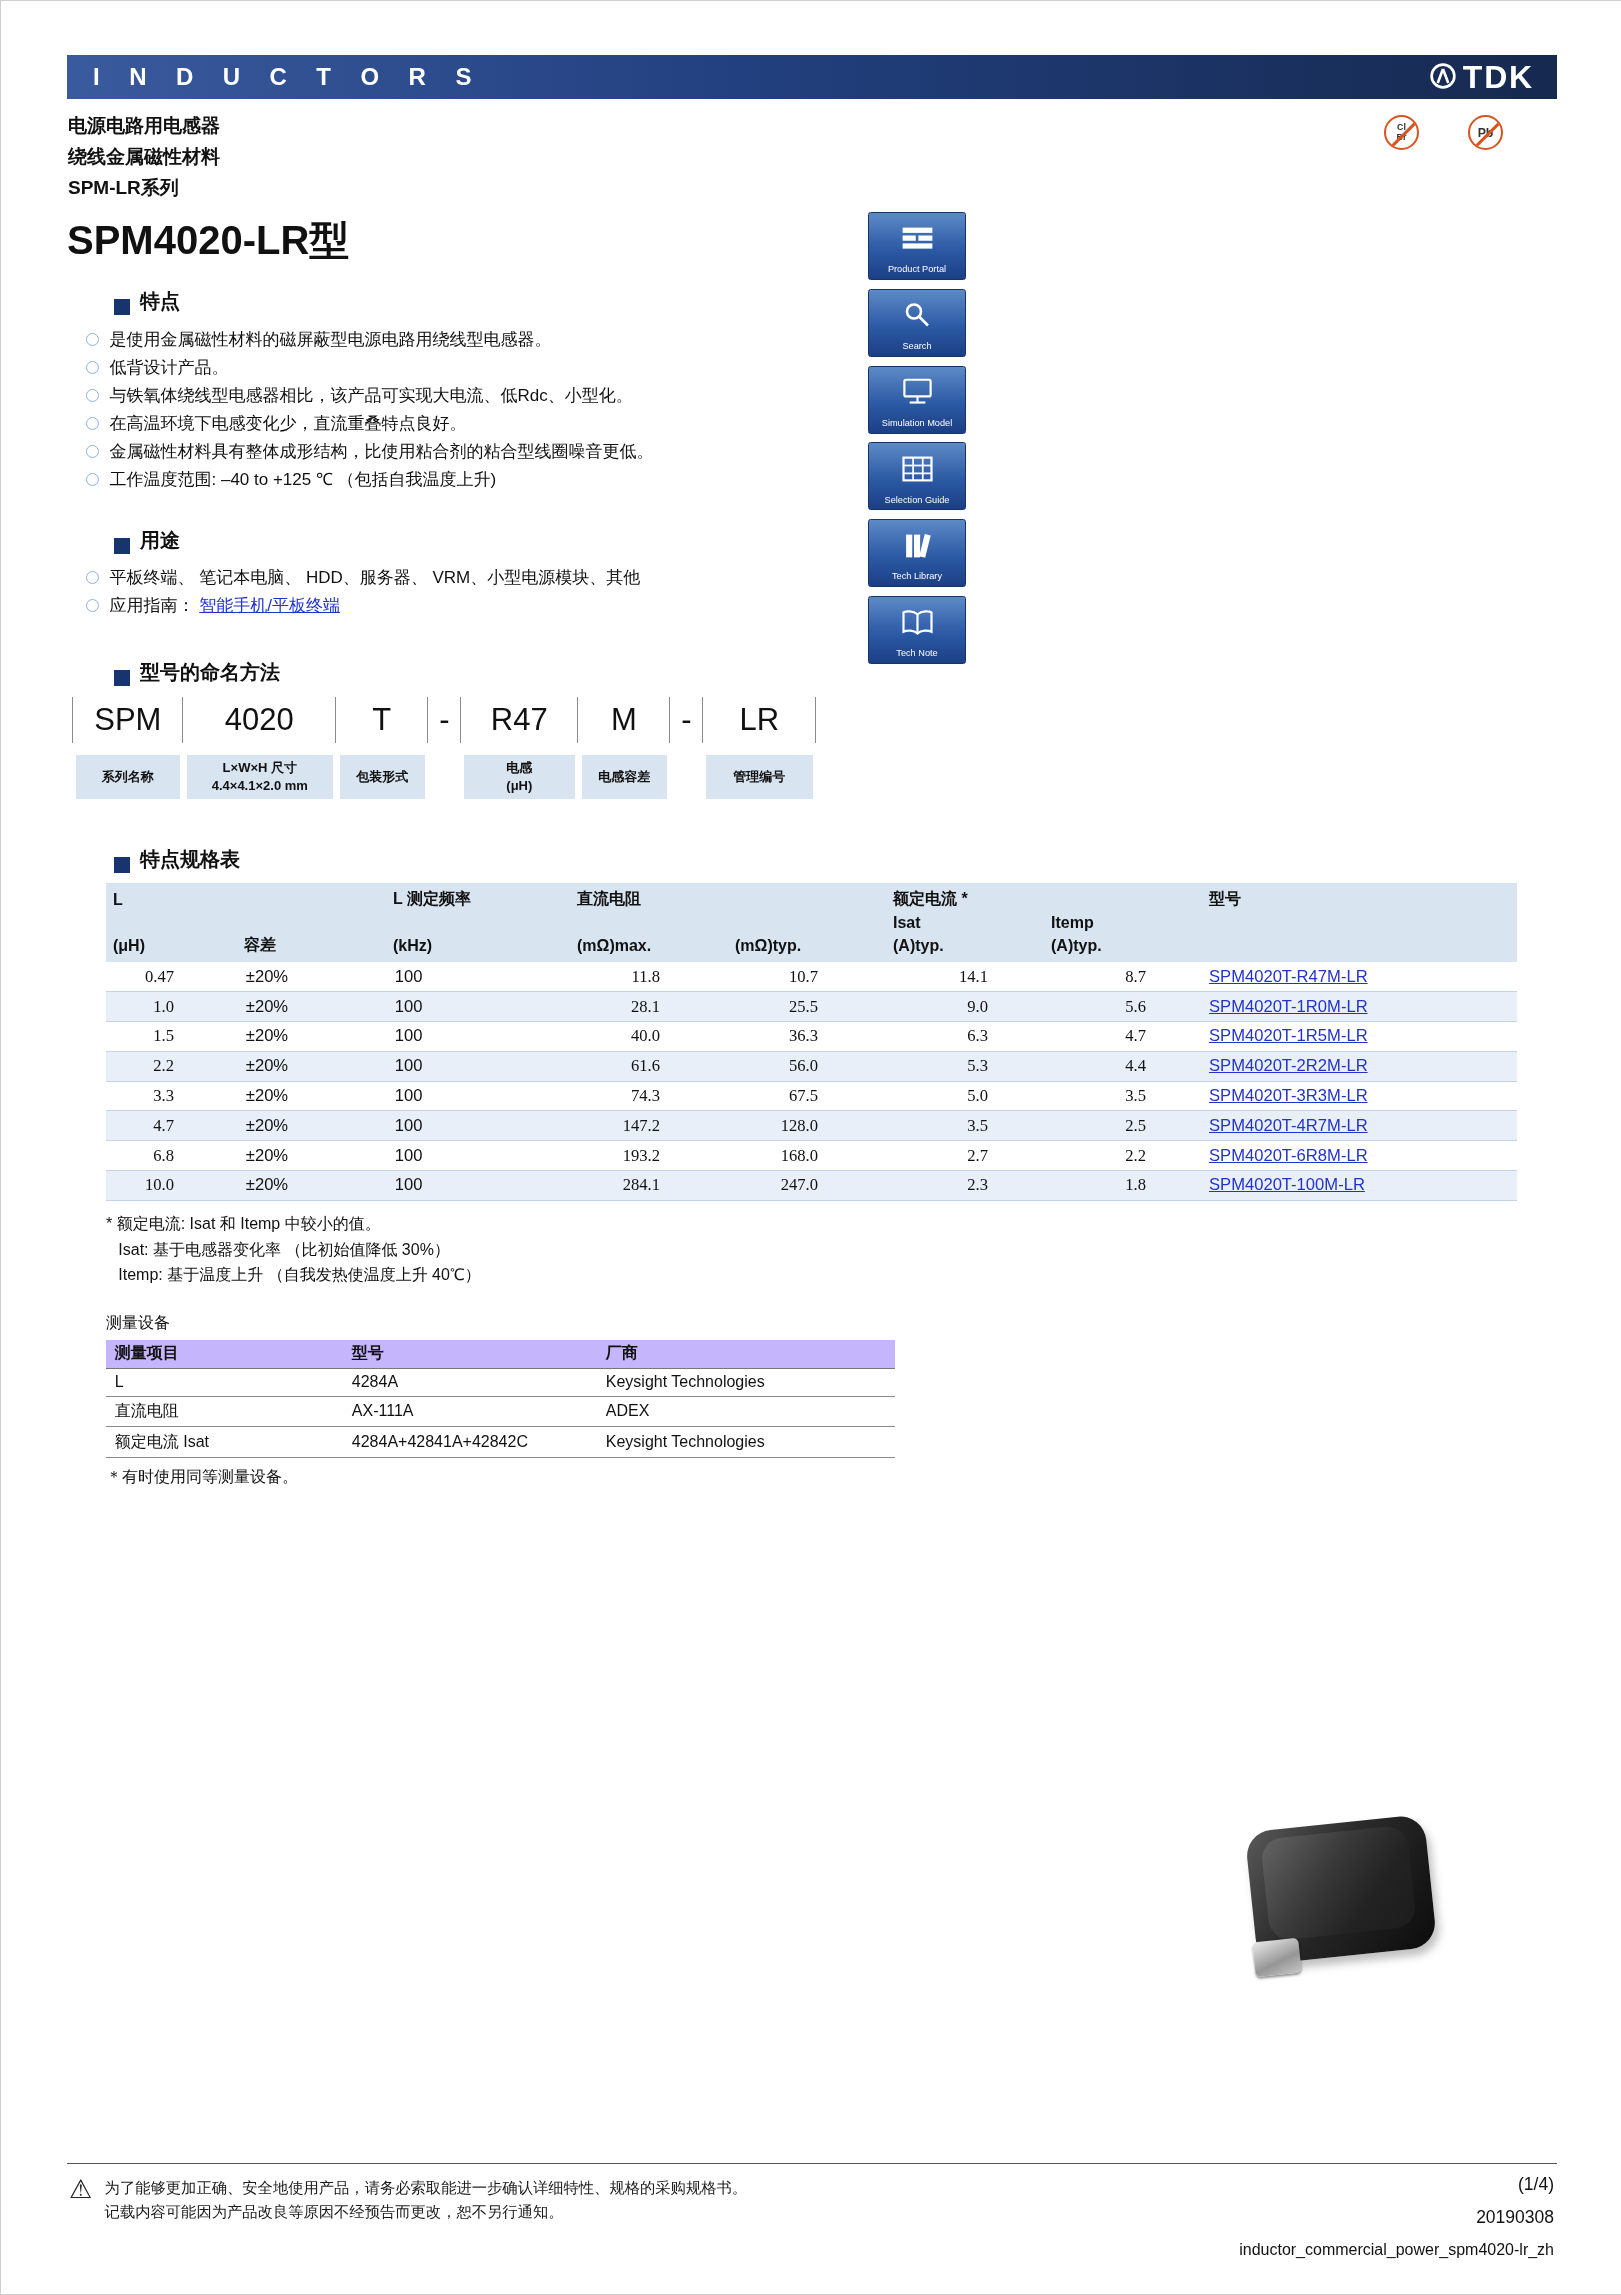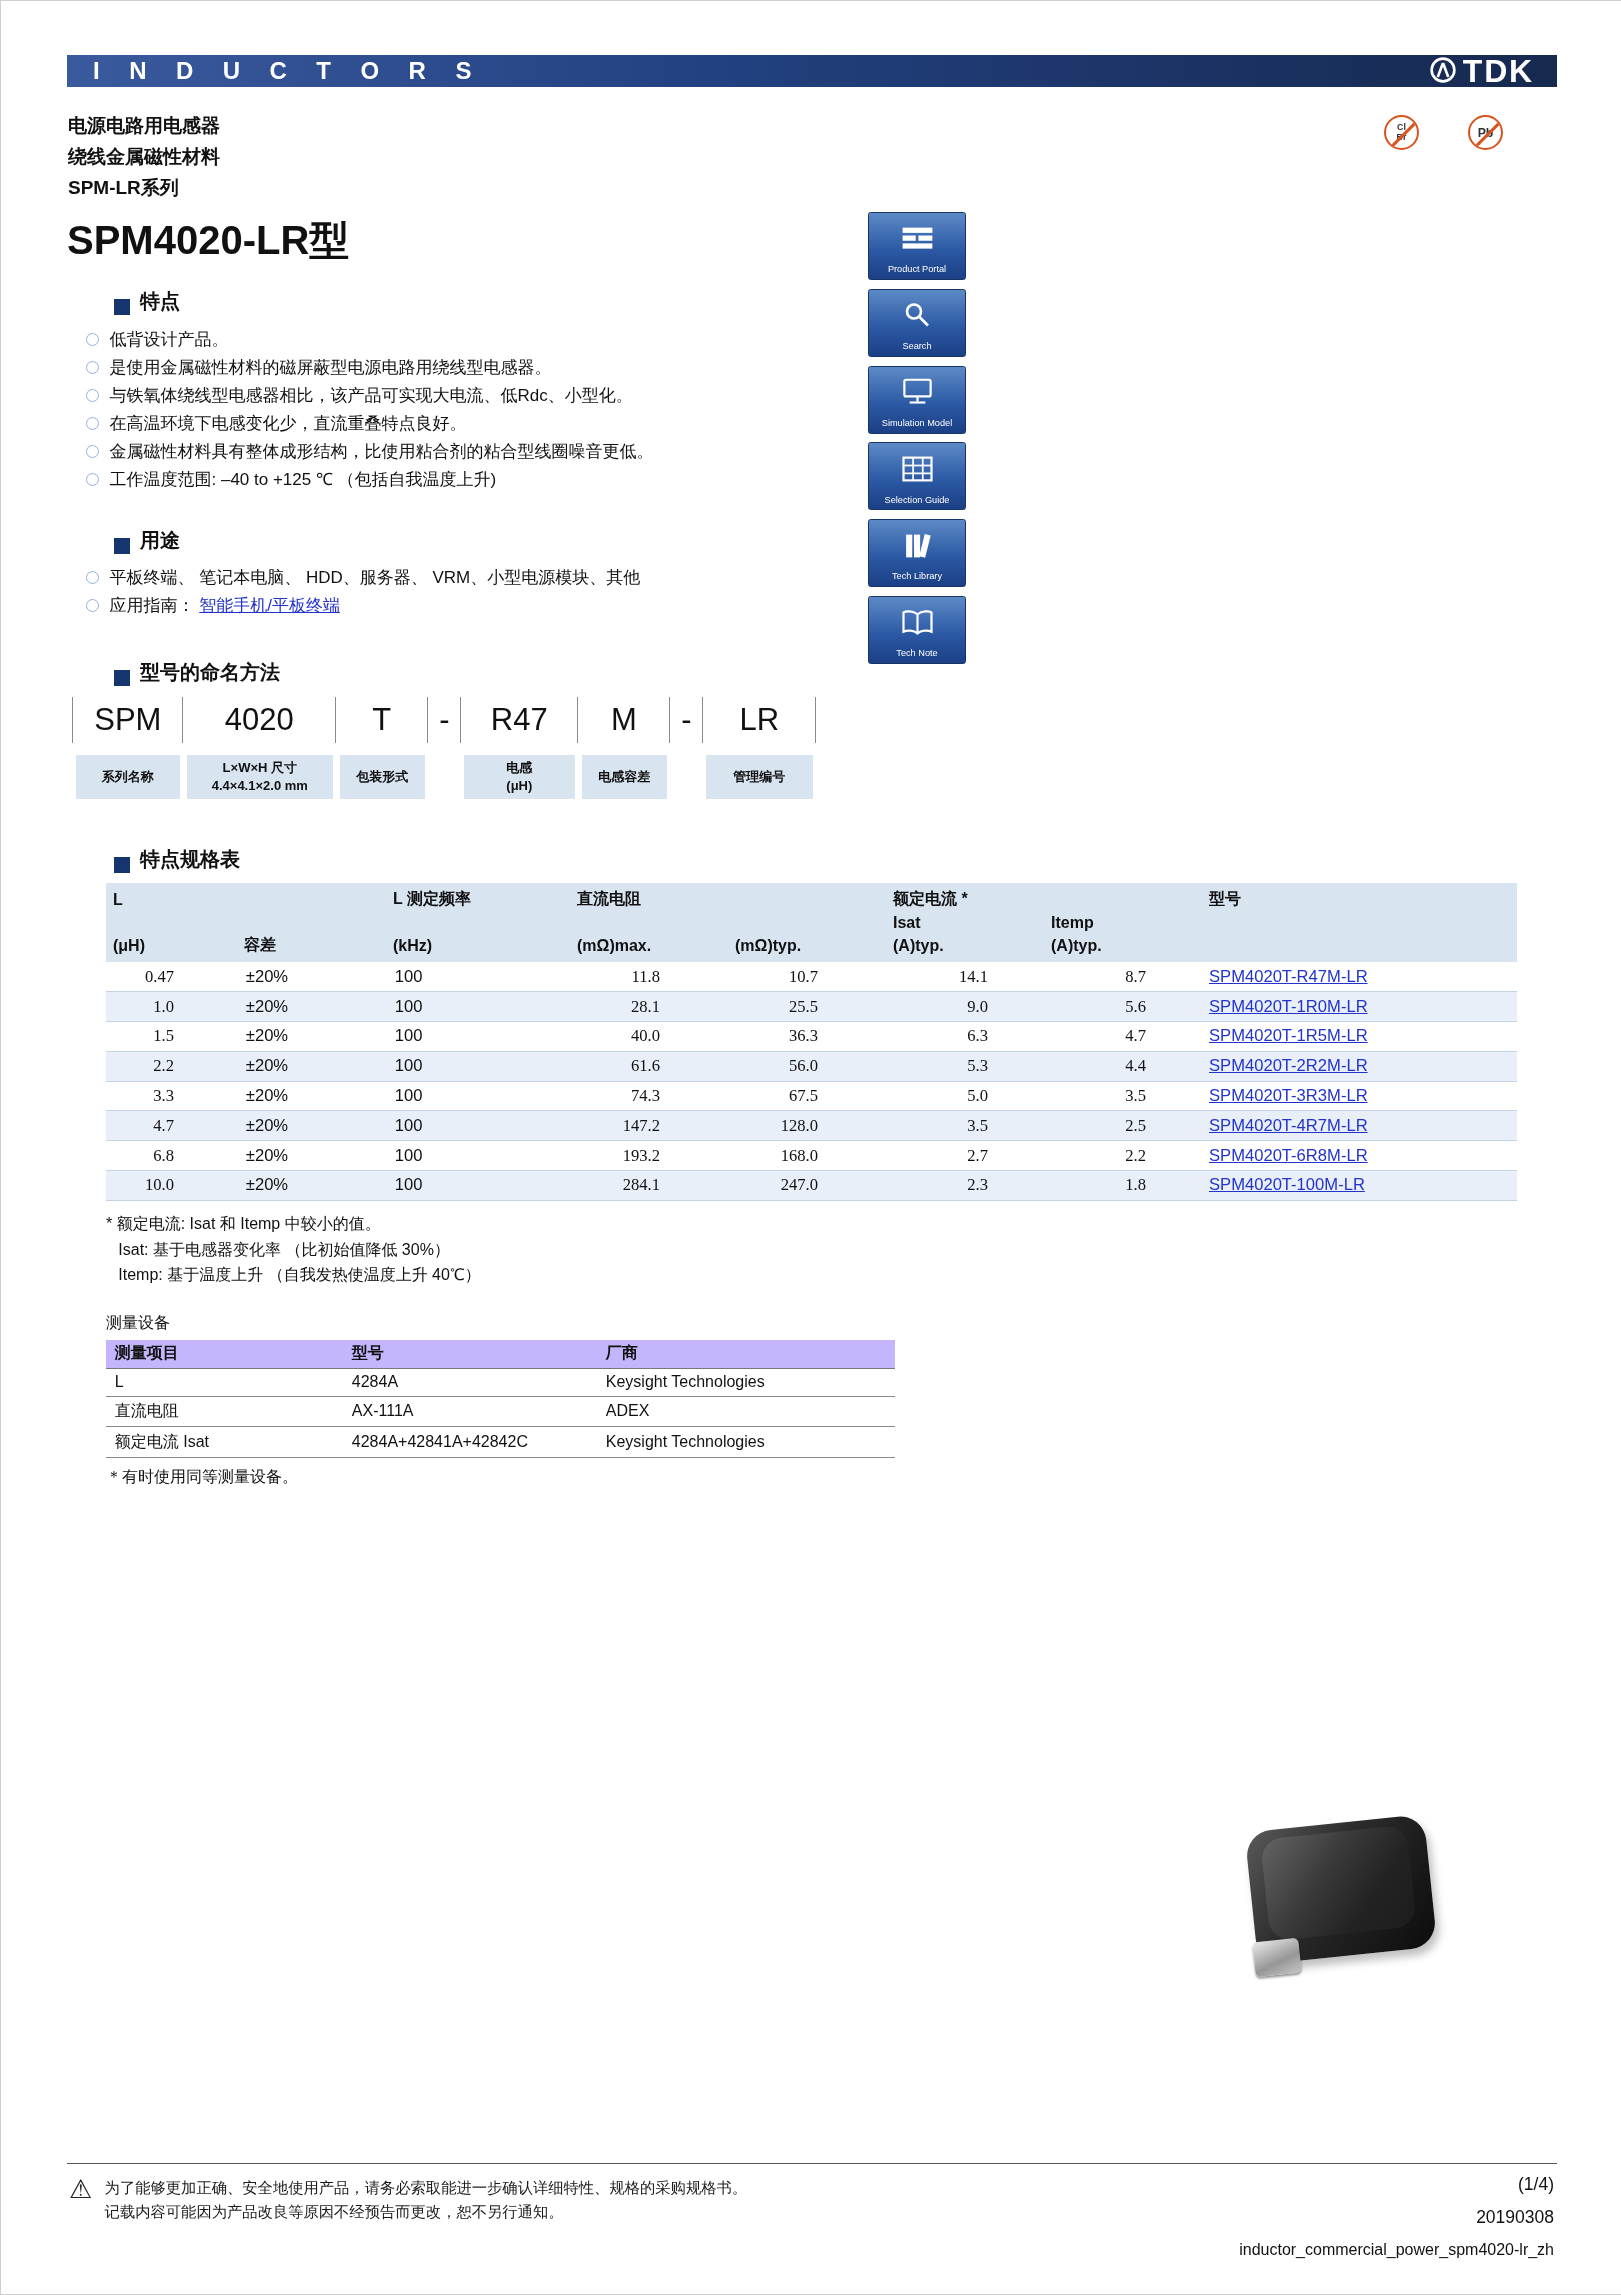--- a/index.html
+++ b/index.html
@@ -1,20 +1,20 @@
 <!DOCTYPE html>
 <html style="font-size:14px"><head>
 <meta charset="utf-8">
 <style>
   * { margin:0; padding:0; box-sizing:border-box; }
   body { background:#ededed; font-family:"Liberation Sans", sans-serif; color:#111; }
   .page { position:relative; width:1622px; height:2295px; background:#fff; border:0.9px solid #cfcfcf; overflow:hidden; }
 
   
-  .header-bar { position:absolute; left:66px; top:54px; width:1490px; height:32px;
+  .header-bar { position:absolute; left:66px; top:54px; width:1490px; height:44px;
     background:linear-gradient(90deg,#3a5a9e 0%, #22407f 45%, #16294f 100%);
     display:flex; align-items:center; justify-content:space-between; padding:0 23px 0 26px; }
   .header-bar .bar-title { color:#fff; font-weight:bold; font-size:24px; letter-spacing:11.4px; }
   .tdk-logo { display:flex; align-items:center; gap:6.1px; color:#fff; }
   .tdk-logo .logo-text { font-size:32px; font-weight:800; letter-spacing:1.8px; }
 
   
   .subheader { position:absolute; left:67px; top:109px; font-size:19px; font-weight:bold; line-height:31px; }
   .badges { position:absolute; left:1383px; top:114px; display:flex; gap:49px; }
   .badge { width:35px; height:35px; border-radius:50%; position:relative;
@@ -205,25 +205,25 @@
 
   <div class="main">
 
     <div id="features">
       <div class="sec-h">
         <span class="sq"></span>
         <span>特点</span>
       </div>
       <div class="bullet-item">
           <span class="o"></span>
+          <span>是使用金属磁性材料的磁屏蔽型电源电路用绕线型电感器。</span>
+        </div>
+      <div class="bullet-item">
+          <span class="o"></span>
           <span>低背设计产品。</span>
-        </div>
-      <div class="bullet-item">
-          <span class="o"></span>
-          <span>是使用金属磁性材料的磁屏蔽型电源电路用绕线型电感器。</span>
         </div>
       <div class="bullet-item">
           <span class="o"></span>
           <span>与铁氧体绕线型电感器相比，该产品可实现大电流、低Rdc、小型化。</span>
         </div>
       <div class="bullet-item">
           <span class="o"></span>
           <span>在高温环境下电感变化少，直流重叠特点良好。</span>
         </div>
       <div class="bullet-item">

